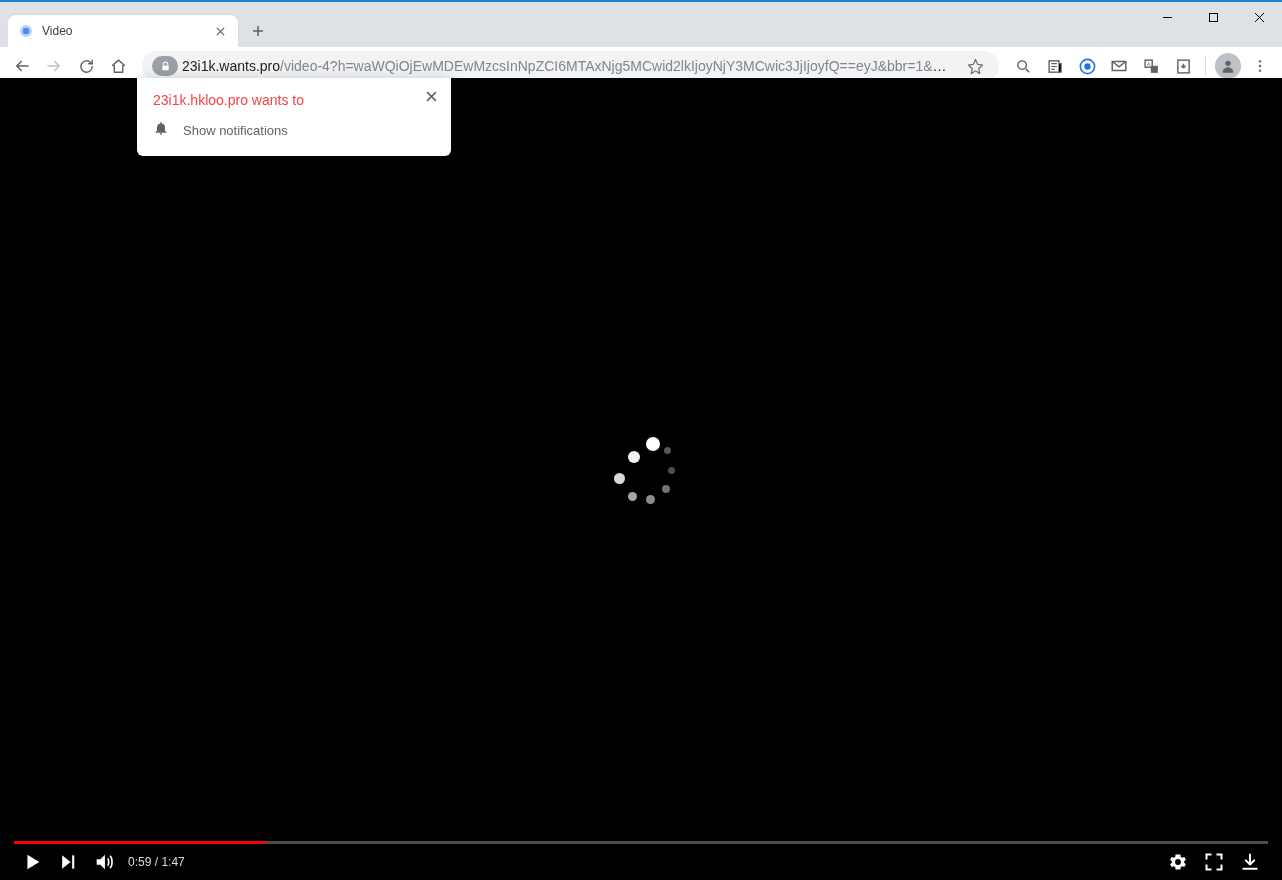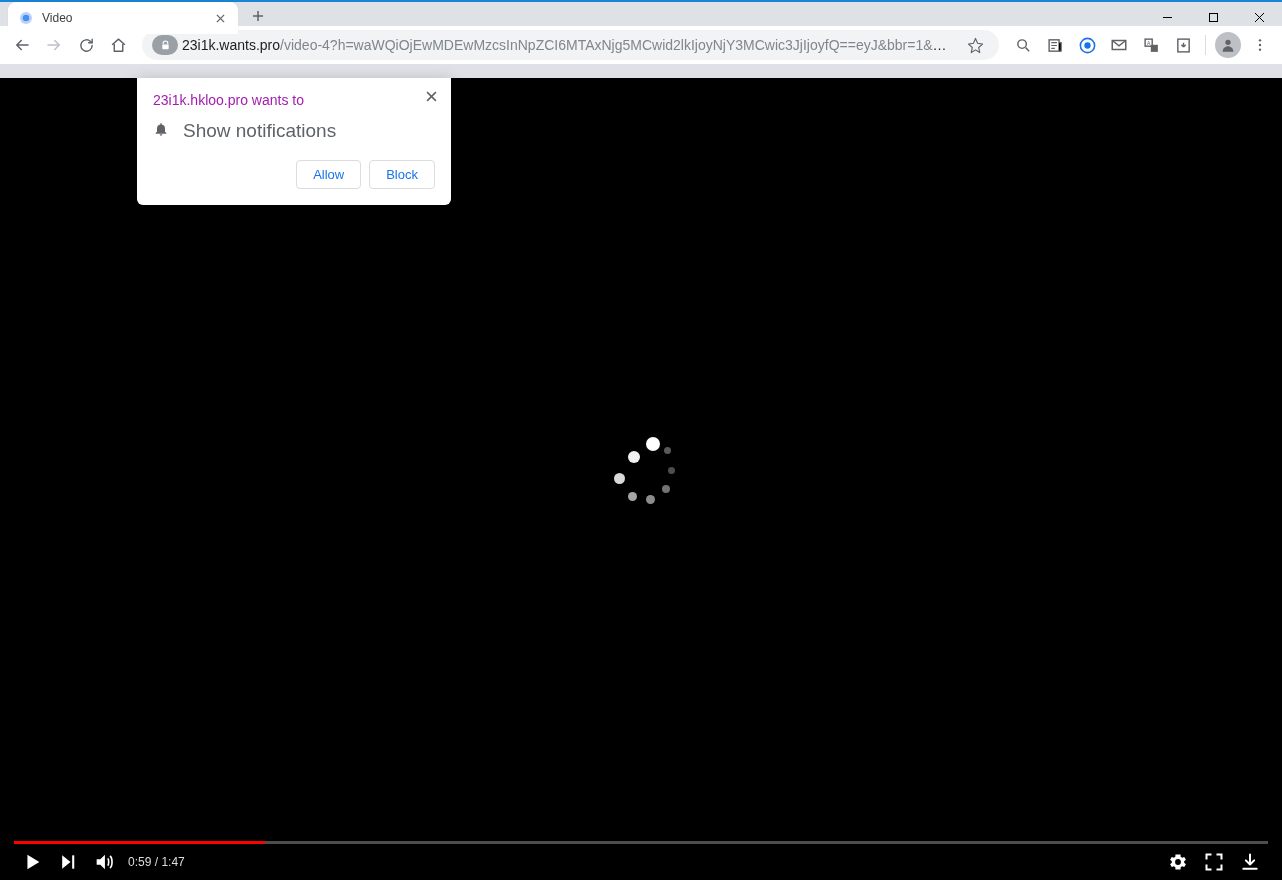--- a/index.html
+++ b/index.html
@@ -1,21 +1,21 @@
 <!DOCTYPE html>
 <html><head>
 <meta charset="utf-8">
 <style>
   * { box-sizing: border-box; margin: 0; padding: 0; }
   html, body { width: 1282px; height: 880px; overflow: hidden; font-family: "Segoe UI", Arial, sans-serif; background: #fff; }
 
   
   .chrome { width: 100%; height: 78px; background: #dee1e6; position: relative; border-top: 2px solid #1a84d6;}
 
-  .tabstrip { height: 24px; display: flex; padding-left: 8px; position: relative; }
+  .tabstrip { height: 45px; display: flex; align-items: flex-end; padding-left: 8px; position: relative; }
   .tab { height: 32px; background: #fff; border-radius: 8px 8px 0 0; display: flex; align-items: center; padding: 0 10px; width: 230px; box-shadow: 0 -1px 2px rgba(0,0,0,.05); }
   .tab .favicon { width:16px; height:16px; margin-right:8px; }
   .tab .title { font-size: 12px; color:#3c4043; flex:1; white-space:nowrap; overflow:hidden; text-overflow:ellipsis;}
   .tab .close { width:16px; height:16px; display:flex; align-items:center; justify-content:center; color:#5f6368; cursor:pointer; font-size:11px;}
   .newtab { width:28px; height:28px; display:flex; align-items:center; justify-content:center; margin-left:6px; margin-bottom:2px; color:#5f6368; cursor:pointer; border-radius:50%;}
 
   .win-controls { position:absolute; right:0; top:0; display:flex; }
   .win-btn { width:46px; height:30px; display:flex; align-items:center; justify-content:center; color:#000; cursor:pointer;}
   .win-btn svg { stroke:#000; }
 
@@ -41,24 +41,24 @@
   .controls-bar { position:absolute; left:0; right:0; bottom:0; height:48px; background:linear-gradient(to top, rgba(0,0,0,0.5), rgba(0,0,0,0)); }
   .progress { position:absolute; left:14px; right:14px; bottom:36px; height:3px; background:rgba(255,255,255,.3);}
   .progress .played { height:100%; background:#f00; width:20%; }
   .crow { position:absolute; left:14px; right:14px; bottom:0; height:36px; display:flex; align-items:center; color:#fff;}
   .cbtn { width:36px; height:36px; display:flex; align-items:center; justify-content:center; cursor:pointer;}
   .time { font-size:12px; color:#ddd; margin-left:6px;}
   .spacer { flex:1; }
 
   
   .perm { position:absolute; left:137px; top:78px; width:314px; background:#fff; border-radius:0 0 6px 6px; box-shadow:0 4px 16px rgba(0,0,0,.25); padding:14px 16px 16px 16px; z-index:10;}
-  .perm .msg { font-size:14px; color:#a21caf;}
+  .perm .msg { font-size:14px; color:#ef4444;}
   .perm .close { position:absolute; right:8px; top:6px; width:24px;height:24px; display:flex;align-items:center;justify-content:center; color:#5f6368; cursor:pointer;}
   .perm .row { display:flex; align-items:center; margin-top:12px; gap:14px;}
-  .perm .row .txt { font-size:19px; color:#5f6368;}
+  .perm .row .txt { font-size:13px; color:#5f6368;}
   .perm .btns { display:flex; justify-content:flex-end; gap:8px; margin-top:18px;}
   .perm .btn { border:1px solid #dadce0; background:#fff; color:#1a73e8; font-size:13px; padding:6px 16px; border-radius:4px; cursor:pointer;}
 </style>
 </head>
 <body>
 
 <div class="chrome">
   <div class="tabstrip">
     <div class="tab">
       <span class="favicon">
@@ -261,17 +261,13 @@
   </div>
   <div class="msg">23i1k.hkloo.pro wants to</div>
   <div class="row">
     <span>
       <svg width="16" height="16" viewBox="0 0 24 24">
           <path fill="#5f6368" d="M12 22a2 2 0 0 0 2-2h-4a2 2 0 0 0 2 2zm6-6V11a6 6 0 0 0-5-5.9V4a1 1 0 0 0-2 0v1.1A6 6 0 0 0 6 11v5l-2 2v1h16v-1z"></path>
         </svg>
     </span>
     <span class="txt">Show notifications</span>
   </div>
-  <div class="btns">
-    <button class="btn">Allow</button>
-    <button class="btn">Block</button>
-  </div>
 </div>
 
 </body></html>

